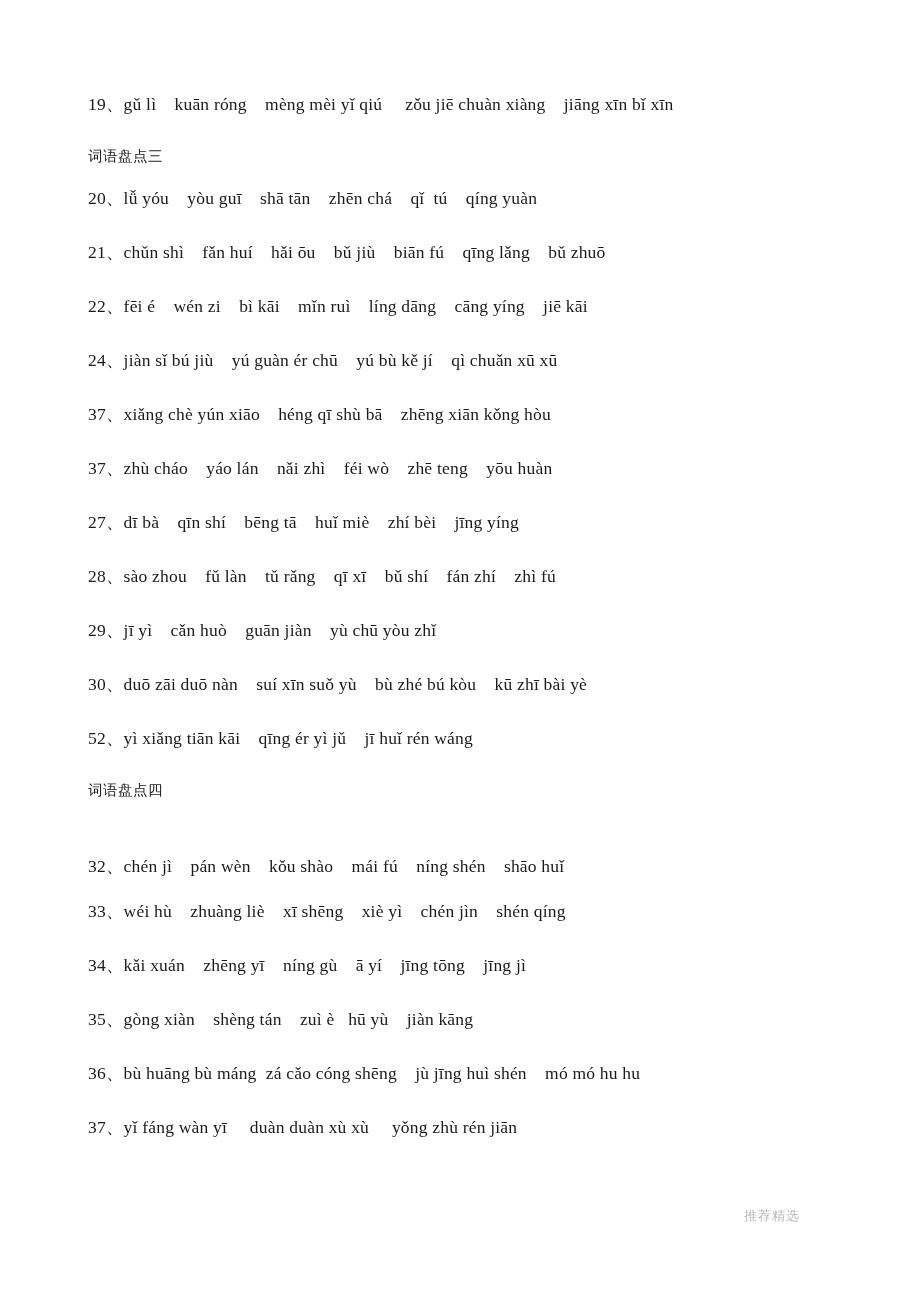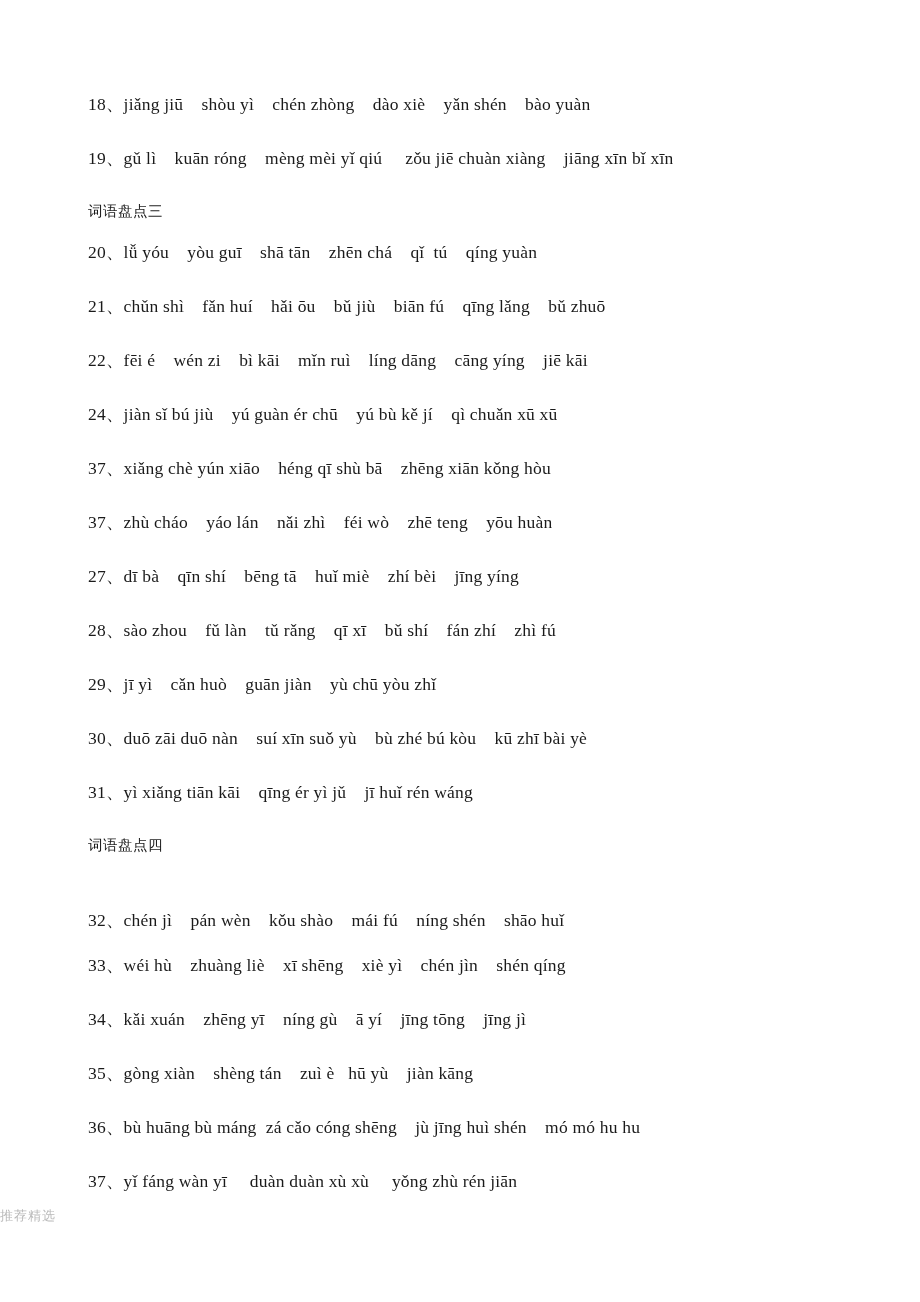--- a/index.html
+++ b/index.html
@@ -37,69 +37,68 @@
     align-items: flex-start;
     letter-spacing: 0.2px;
   }
   .pinyin-line.tight {
     height: 45px;
     margin-top: 47px;
   }
 
   
   .section-head {
-    font-family: Liberation Serif, serif;
+    font-family: Liberation Mono, monospace;
     font-size: 14.5px;
     line-height: 1;
     color: #1a1a1a;
     white-space: pre;
     height: 40px;
     display: flex;
     align-items: flex-start;
     letter-spacing: 0.5px;
   }
   .section-head.head-four {
     height: 27px;
   }
 
   .watermark {
     position: absolute;
     left: 0;
     top: 1207px;
     width: 800px;
-    text-align: left;
+    text-align: right;
     font-family: "DejaVu Sans", "Liberation Sans", sans-serif;
     font-size: 13px;
     color: #b9b9b9;
     letter-spacing: 1px;
     white-space: pre;
   }
 </style>
 </head>
 <body>
 
 <div class="page">
   <div class="content">
 
-    <div class="pinyin-line">18、jiǎng jiū    shòu yì    chén zhòng    dào xiè    yǎn shén    bào yuàn</div>
     <div class="pinyin-line">19、gǔ lì    kuān róng    mèng mèi yǐ qiú     zǒu jiē chuàn xiàng    jiāng xīn bǐ xīn</div>
 
     <div class="section-head">词语盘点三</div>
 
     <div class="pinyin-line">20、lǚ yóu    yòu guī    shā tān    zhēn chá    qǐ  tú    qíng yuàn</div>
     <div class="pinyin-line">21、chǔn shì    fǎn huí    hǎi ōu    bǔ jiù    biān fú    qīng lǎng    bǔ zhuō</div>
     <div class="pinyin-line">22、fēi é    wén zi    bì kāi    mǐn ruì    líng dāng    cāng yíng    jiē kāi</div>
     <div class="pinyin-line">24、jiàn sǐ bú jiù    yú guàn ér chū    yú bù kě jí    qì chuǎn xū xū</div>
     <div class="pinyin-line">37、xiǎng chè yún xiāo    héng qī shù bā    zhēng xiān kǒng hòu</div>
     <div class="pinyin-line">37、zhù cháo    yáo lán    nǎi zhì    féi wò    zhē teng    yōu huàn</div>
     <div class="pinyin-line">27、dī bà    qīn shí    bēng tā    huǐ miè    zhí bèi    jīng yíng</div>
     <div class="pinyin-line">28、sào zhou    fǔ làn    tǔ rǎng    qī xī    bǔ shí    fán zhí    zhì fú</div>
     <div class="pinyin-line">29、jī yì    cǎn huò    guān jiàn    yù chū yòu zhǐ</div>
     <div class="pinyin-line">30、duō zāi duō nàn    suí xīn suǒ yù    bù zhé bú kòu    kū zhī bài yè</div>
-    <div class="pinyin-line">31、yì xiǎng tiān kāi    qīng ér yì jǔ    jī huǐ rén wáng</div>
+    <div class="pinyin-line">52、yì xiǎng tiān kāi    qīng ér yì jǔ    jī huǐ rén wáng</div>
 
     <div class="section-head head-four">词语盘点四</div>
 
     <div class="pinyin-line tight">32、chén jì    pán wèn    kǒu shào    mái fú    níng shén    shāo huǐ</div>
     <div class="pinyin-line">33、wéi hù    zhuàng liè    xī shēng    xiè yì    chén jìn    shén qíng</div>
     <div class="pinyin-line">34、kǎi xuán    zhēng yī    níng gù    ā yí    jīng tōng    jīng jì</div>
     <div class="pinyin-line">35、gòng xiàn    shèng tán    zuì è   hū yù    jiàn kāng</div>
     <div class="pinyin-line">36、bù huāng bù máng  zá cǎo cóng shēng    jù jīng huì shén    mó mó hu hu</div>
     <div class="pinyin-line">37、yǐ fáng wàn yī     duàn duàn xù xù     yǒng zhù rén jiān</div>
 

